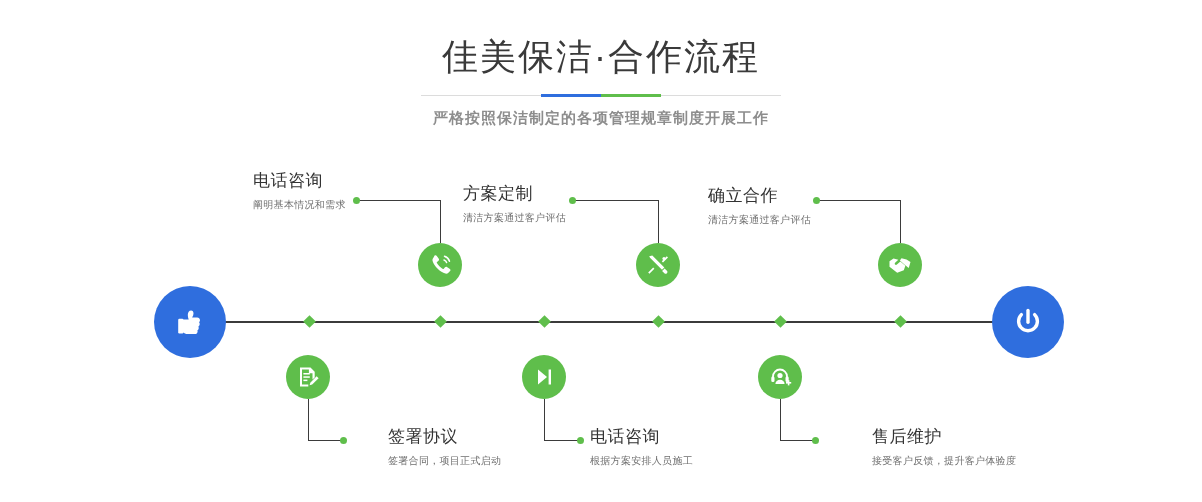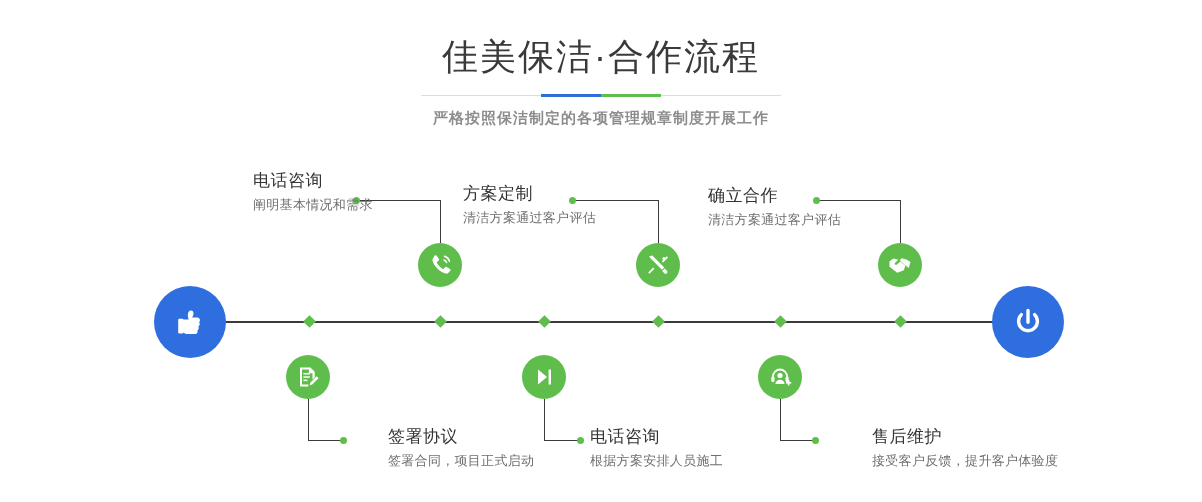--- a/index.html
+++ b/index.html
@@ -127,21 +127,21 @@
     position: absolute;
     white-space: nowrap;
   }
   .lbl .main {
     font-size: 17px;
     color: #333333;
     line-height: 22px;
     letter-spacing: 0.5px;
   }
   .lbl .sub {
-    font-size: 13px;
+    font-size: 10px;
     color: #6f6f6f;
     line-height: 20px;
     margin-top: 3px;
     letter-spacing: 0.3px;
   }
   .lbl.above .main { text-align: left; }
   .lbl.below .main { text-align: left; }
 
   .arrow-dot {
     position: absolute;

